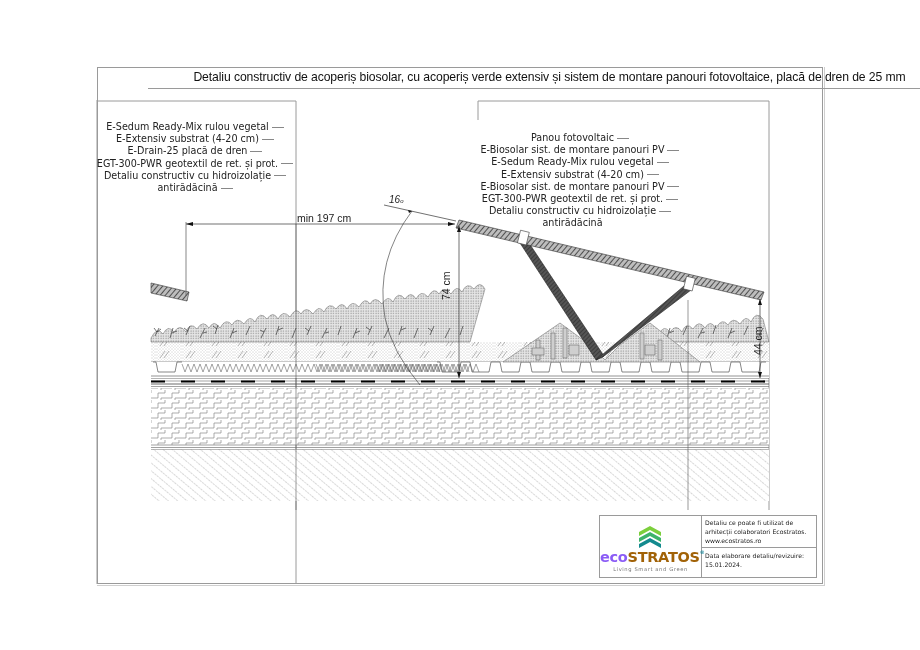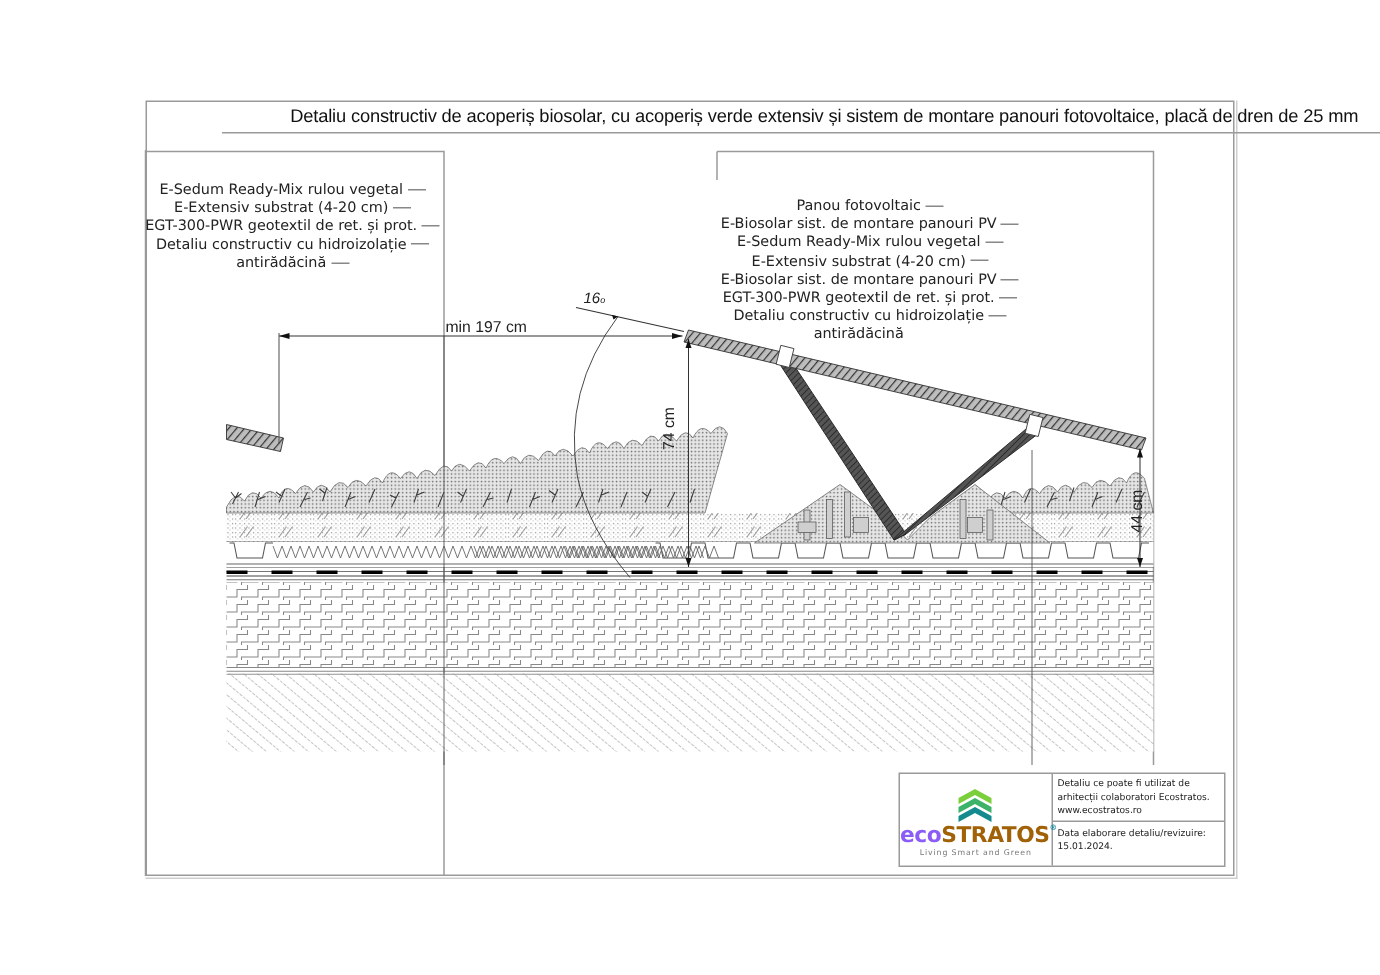--- a/index.html
+++ b/index.html
@@ -175,20 +175,21 @@
   <g>
     <path d="M639 532 L650 526 L661 532 L661 536 L650 530 L639 536 Z" fill="#7ccf3c"></path>
     <path d="M639 538 L650 532 L661 538 L661 542 L650 536 L639 542 Z" fill="#3db36a"></path>
     <path d="M639 544 L650 538 L661 544 L661 548 L650 542 L639 548 Z" fill="#138a8e"></path>
   </g>
 </svg>
 
 <div class="legend legend-left">
   <div class="row"><span>E-Sedum Ready-Mix rulou vegetal</span><span class="leader"></span></div>
   <div class="row"><span>E-Extensiv substrat (4-20 cm)</span><span class="leader"></span></div>
+  <div class="row"><span>E-Drain-25 placă de dren</span><span class="leader"></span></div>
   <div class="row"><span>EGT-300-PWR geotextil de ret. și prot.</span><span class="leader"></span></div>
   <div class="row"><span>Detaliu constructiv cu hidroizolație</span><span class="leader"></span></div>
   <div class="row"><span>antirădăcină</span><span class="leader"></span></div>
 </div>
 
 <div class="legend legend-right">
   <div class="row"><span>Panou fotovoltaic</span><span class="leader"></span></div>
   <div class="row"><span>E-Biosolar sist. de montare panouri PV</span><span class="leader"></span></div>
   <div class="row"><span>E-Sedum Ready-Mix rulou vegetal</span><span class="leader"></span></div>
   <div class="row"><span>E-Extensiv substrat (4-20 cm)</span><span class="leader"></span></div>

